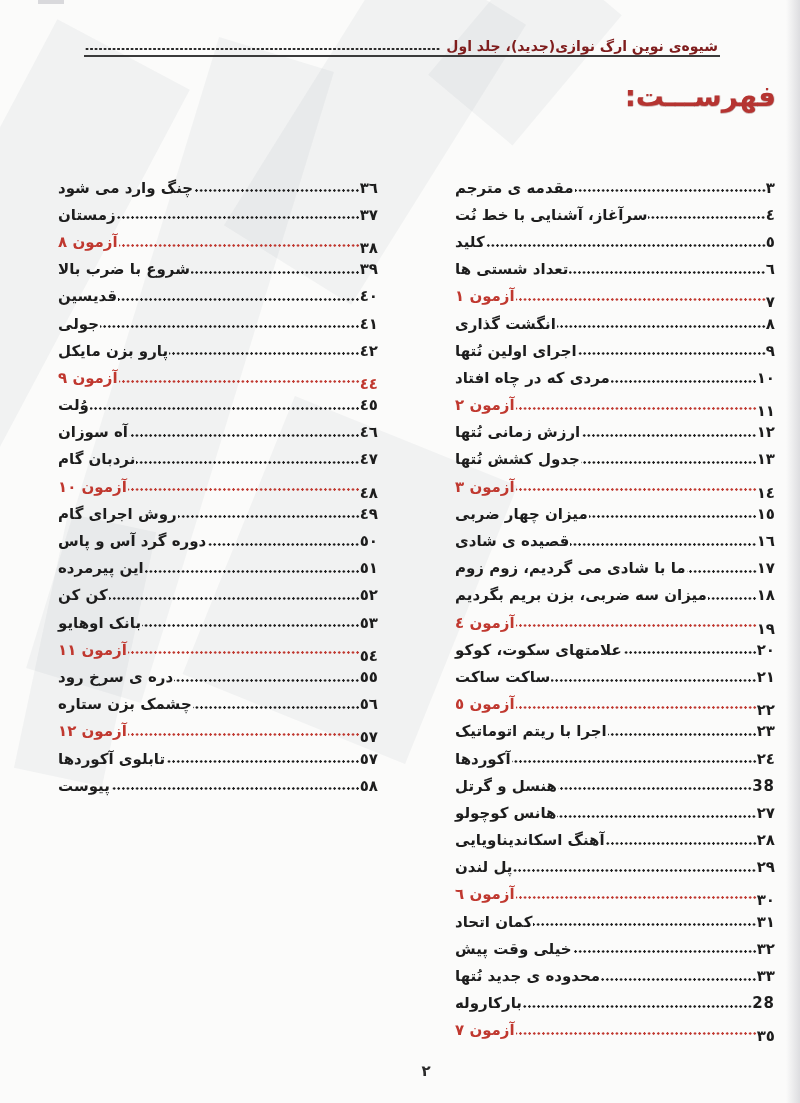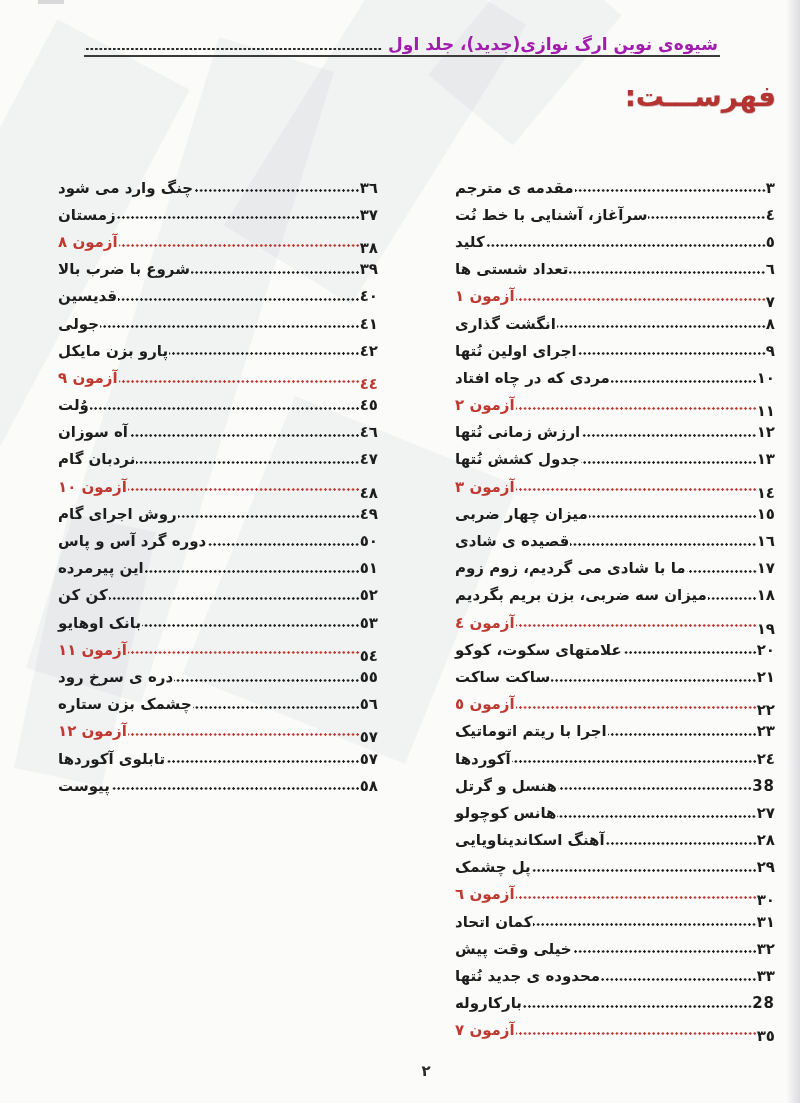--- a/index.html
+++ b/index.html
@@ -26,21 +26,21 @@
   .edge-strip{position:absolute;right:0;top:0;width:14px;height:100%;
     background:linear-gradient(to left,#dddde0,rgba(221,221,224,0));pointer-events:none;}
   .top-dash{position:absolute;left:38px;top:0;width:26px;height:4px;background:#d9d9dc;}
   
   .page-header{
     position:absolute;top:33px;left:84px;right:80px;
     display:flex;direction:rtl;align-items:flex-end;
     border-bottom:2px solid #3b3b3b;padding-bottom:1px;height:24px;
   }
   .page-header .h-title{
-    font-size:17px;font-weight:bold;white-space:nowrap;color:#a21caf;
+    font-size:14px;font-weight:bold;white-space:nowrap;color:#7f1d1d;
     padding-right:2px;padding-left:6px;
   }
   .dotfill{
     flex:1 1 auto;align-self:flex-end;height:8px;margin-bottom:1px;
     background-image:radial-gradient(circle, currentColor 1.1px, rgba(0,0,0,0) 1.35px);
     background-size:4.5px 8px;background-repeat:repeat-x;background-position:right bottom;
     color:#2a2a2a;min-width:8px;
   }
   
   .toc-heading{
@@ -216,21 +216,21 @@
       <span class="title">هانس کوچولو</span>
     </div>
     <div class="row">
       <span class="num">٢٨</span>
       <span class="dots"></span>
       <span class="title">آهنگ اسکاندیناویایی</span>
     </div>
     <div class="row">
       <span class="num">٢٩</span>
       <span class="dots"></span>
-      <span class="title">پل چشمک</span>
+      <span class="title">پل لندن</span>
     </div>
     <div class="row red">
       <span class="num">٣٠</span>
       <span class="dots"></span>
       <span class="title">آزمون ٦</span>
     </div>
     <div class="row">
       <span class="num">٣١</span>
       <span class="dots"></span>
       <span class="title">کمان اتحاد</span>

